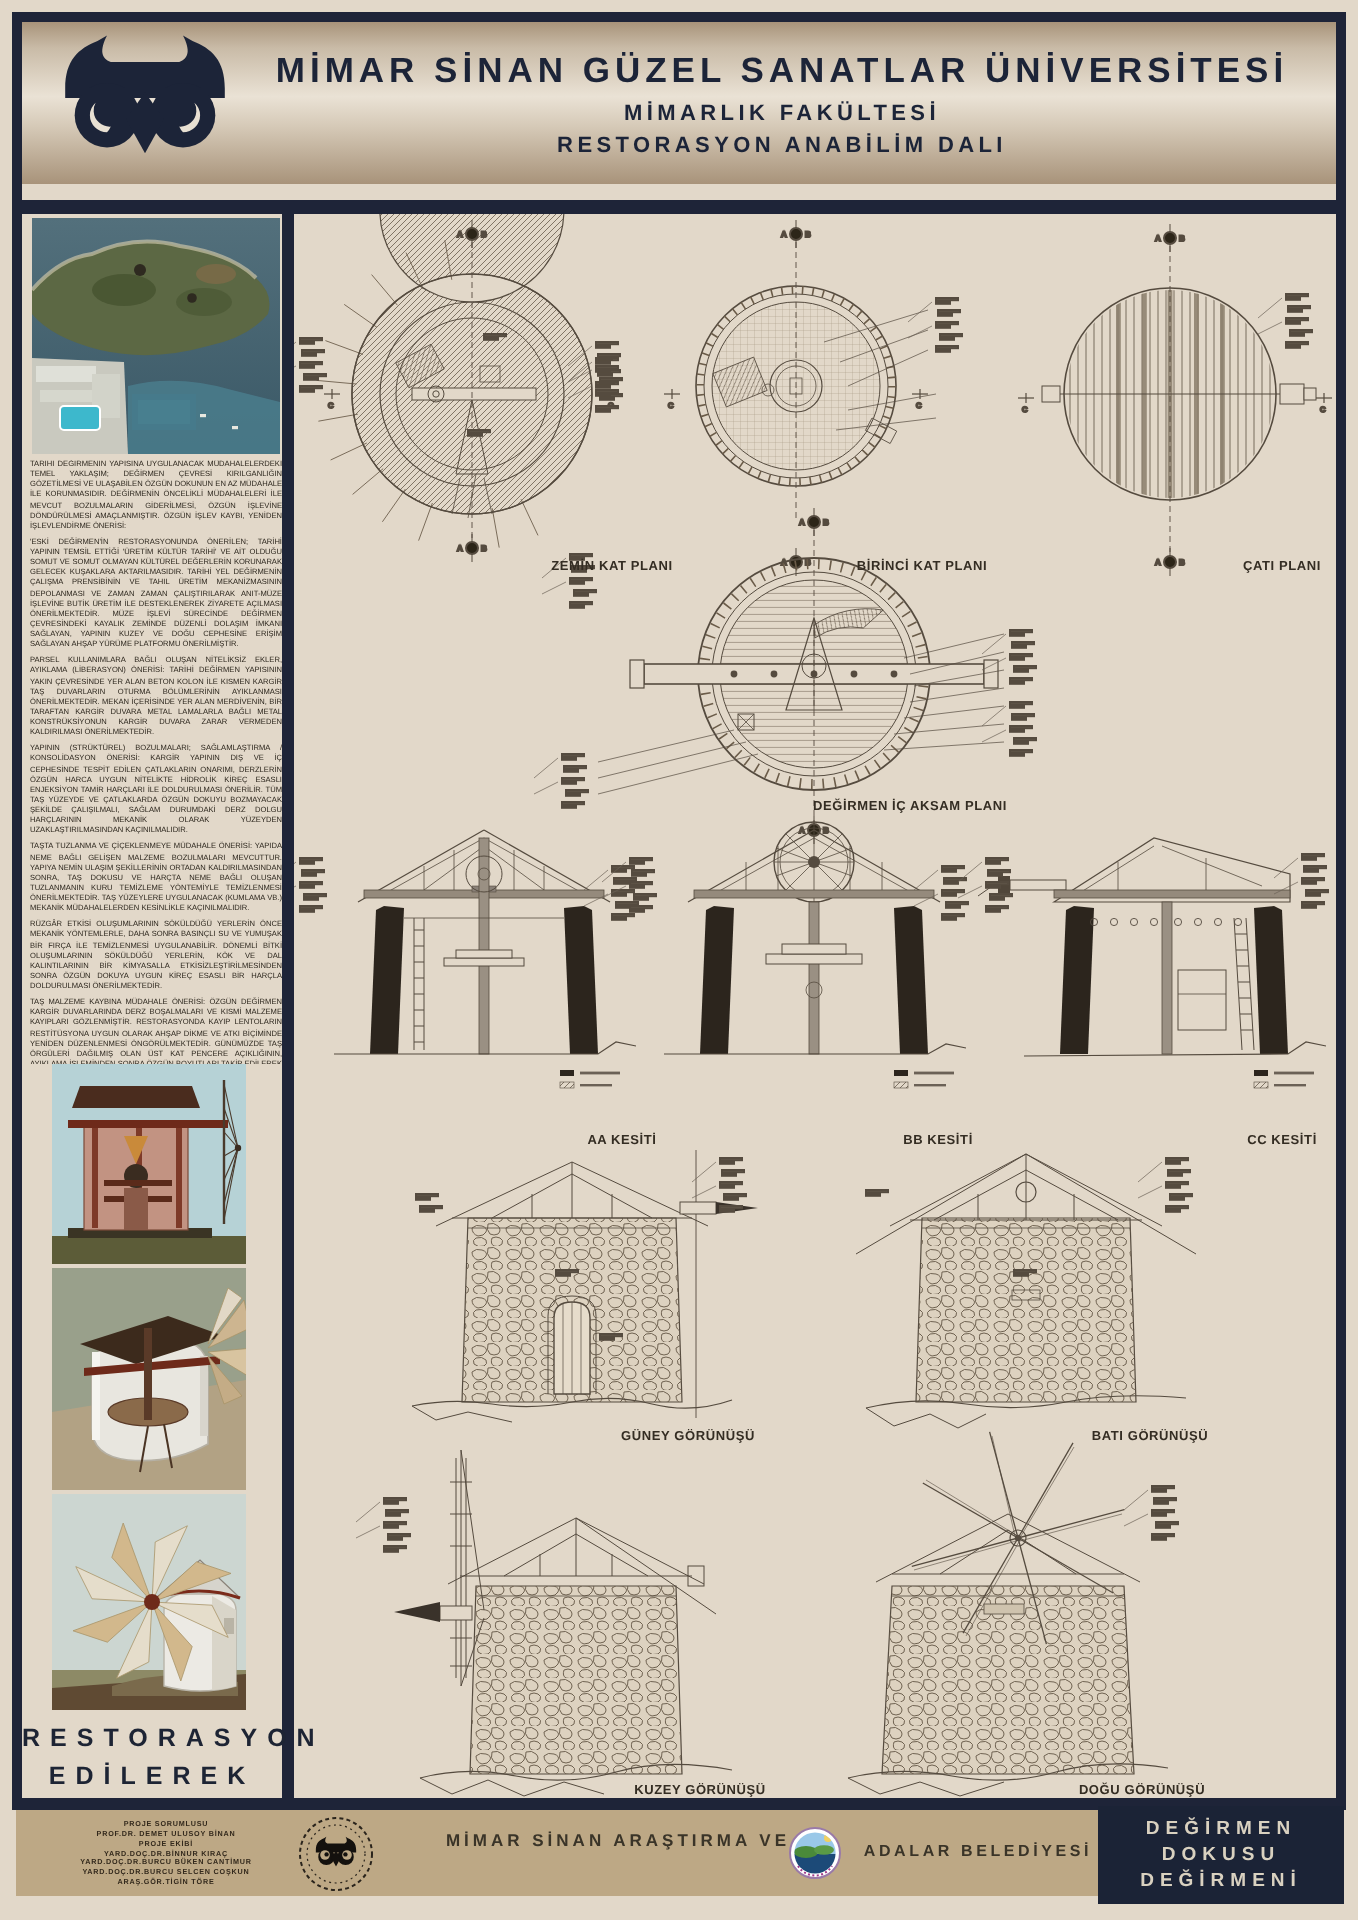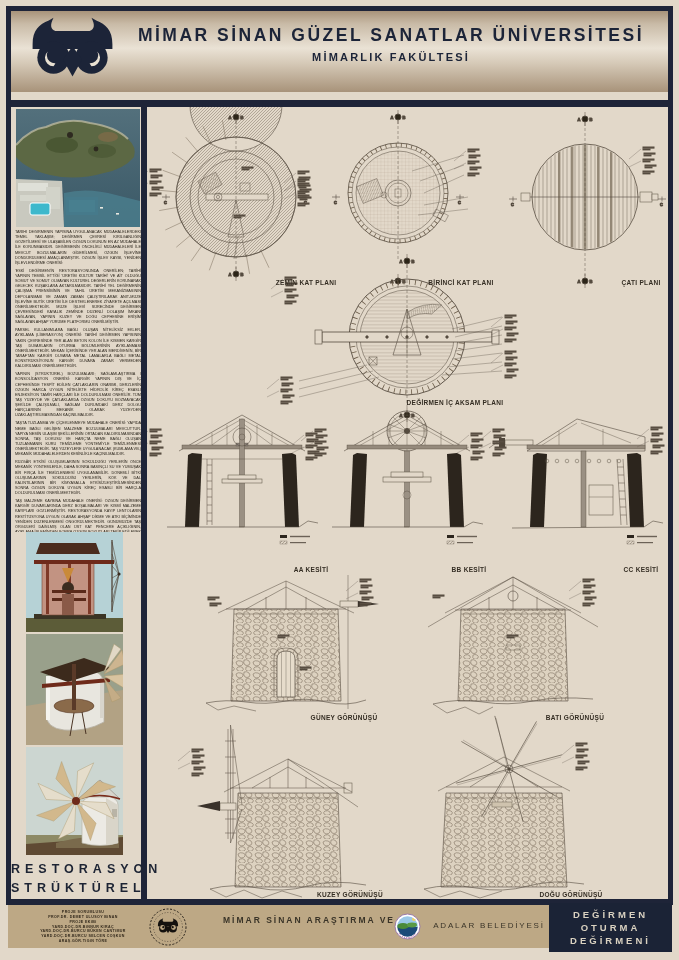--- a/index.html
+++ b/index.html
@@ -26,21 +26,21 @@
   #drawing-area{position:absolute;left:147px;top:107px;width:521px;height:792px;}
   
   #footer-band{position:absolute;left:8px;top:905px;width:664px;height:43px;background:#bda885;}
   #credits{position:absolute;left:14px;top:5px;width:122px;text-align:center;
      font-size:3.6px;font-weight:bold;letter-spacing:.4px;color:#33291c;line-height:1.35;}
   #seal{position:absolute;left:140px;top:2px;}
   #org-text{position:absolute;left:196px;top:9px;width:210px;text-align:center;color:#3a3428;
      font-size:8.5px;font-weight:bold;letter-spacing:2px;line-height:1.5;}
   #adalar-logo{position:absolute;left:386px;top:8px;}
   #municipality{position:absolute;left:416px;top:16px;width:130px;text-align:center;color:#3a3428;
-     font-size:8px;font-weight:normal;letter-spacing:1.8px;}
+     font-size:8px;font-weight:bold;letter-spacing:1.8px;}
   #project-title-box{position:absolute;left:549px;top:903px;width:123px;height:49px;background:#1b2336;
      color:#d9d1c0;text-align:center;font-size:9.5px;font-weight:bold;letter-spacing:3px;
      display:flex;flex-direction:column;justify-content:center;gap:2px;}
   svg text{font-family:"Liberation Sans",sans-serif;}
   .dlabel{font-size:6.5px;font-weight:bold;fill:#342d23;letter-spacing:.3px;text-anchor:middle;}
 </style>
 </head>
 <body>
 
 <div id="poster">
@@ -59,20 +59,21 @@
         <circle cx="30" cy="44" r="17"></circle>
         <circle cx="70" cy="44" r="17"></circle>
         <path d="M50,32 L40,46 L50,64 L60,46 Z"></path>
       </g>
       <path d="M30,53 a9,9 0 0 1 -9,-9 a9,9 0 0 1 3,-6.5 a8,8 0 0 0 -1,4.5 a8.5,8.5 0 0 0 9,8 a9,9 0 0 1 -2,3 z" fill="#e8e0d2"></path>
       <path d="M70,53 a9,9 0 0 0 9,-9 a9,9 0 0 0 -3,-6.5 a8,8 0 0 1 1,4.5 a8.5,8.5 0 0 1 -9,8 a9,9 0 0 0 2,3 z" fill="#e8e0d2"></path>
     </svg>
     <div class="titles">
       <div class="t-main">MİMAR SİNAN GÜZEL SANATLAR ÜNİVERSİTESİ</div>
       <div class="t-sub">MİMARLIK FAKÜLTESİ</div>
+      <div class="t-sub">RESTORASYON ANABİLİM DALI</div>
     </div>
   </div>
 
   <div id="sidebar">
     <svg id="aerial-photo" width="124" height="118" viewBox="0 0 124 118">
       <defs>
         <linearGradient id="seaG" x1="0" y1="0" x2="0" y2="1">
           <stop offset="0" stop-color="#53707c"></stop>
             <stop offset="1" stop-color="#3a5866"></stop>
         </linearGradient>
@@ -172,21 +173,21 @@
         <path d="M50,54 L10.5,68.4 L27.7,74.1 Z" fill="#d2b88c"></path>
         <path d="M50,54 L32.3,92.1 L48.4,84 Z" fill="#e5ddcb"></path>
         <path d="M50,54 L64.4,93.5 L70.1,76.3 Z" fill="#d2b88c"></path>
         <path d="M50,54 L88.1,71.7 L80,55.6 Z" fill="#e5ddcb"></path>
       </g>
       <circle cx="50" cy="54" r="4" fill="#6e2a1a"></circle>
     </svg>
 
     <div id="caption">
       <div>RESTORASYON</div>
-      <div>STRÜKTÜREL</div>
+      <div>EDİLEREK</div>
     </div>
   </div>
 
   <svg id="drawing-area" width="521" height="792" viewBox="0 0 521 792">
     <defs>
       <pattern id="hatch2" width="3" height="3" patternUnits="userSpaceOnUse">
         <path d="M0,3 L3,0" stroke="#75695a" stroke-width=".45"></path>
       </pattern>
       <pattern id="grid" width="3.5" height="3.5" patternUnits="userSpaceOnUse">
         <path d="M0,0 H3.5 M0,0 V3.5" stroke="#a89a86" stroke-width=".3"></path>
@@ -678,17 +679,17 @@
         <ellipse cx="18" cy="12" rx="5" ry="2.4" fill="#5a9a46"></ellipse>
         <circle cx="20" cy="6" r="2" fill="#f0d060"></circle>
       </g>
       <path d="M5,20 A10,10 0 0 0 22,20" fill="none" stroke="#a03a8a" stroke-width="1" stroke-dasharray="1 1.2"></path>
     </svg>
     <div id="municipality">ADALAR BELEDİYESİ</div>
   </div>
 
   <div id="project-title-box">
     <div>DEĞİRMEN</div>
-    <div>OTURMA</div>
+    <div>DOKUSU</div>
     <div>DEĞİRMENİ</div>
   </div>
 
 </div>
 
 </body></html>

